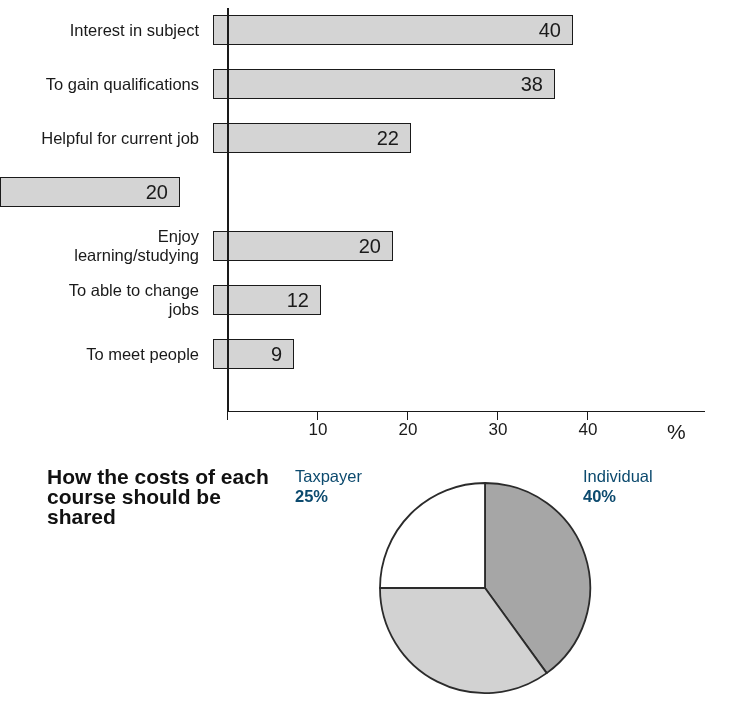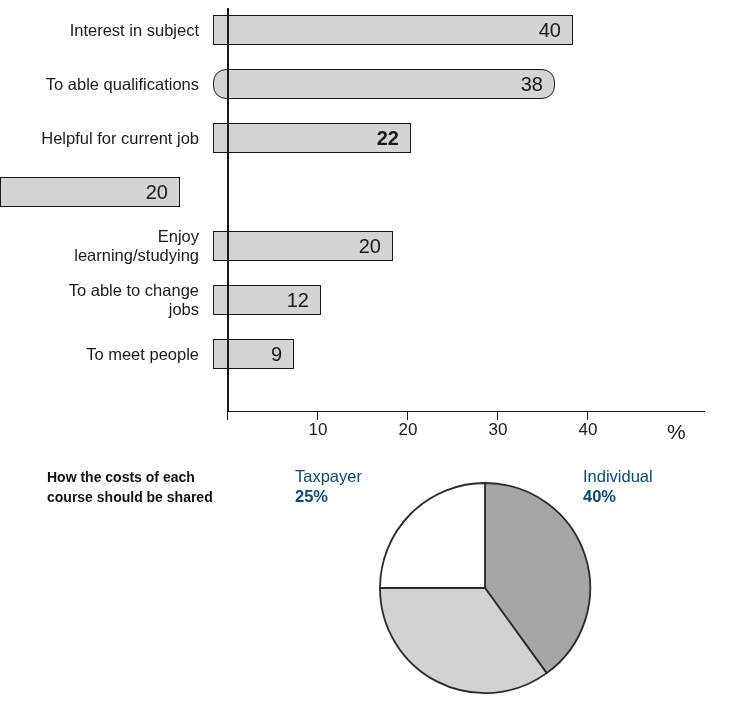--- a/index.html
+++ b/index.html
@@ -113,21 +113,21 @@
     left: 0;
     top: 450px;
     width: 729px;
     height: 276px;
   }
   #pie-caption {
     position: absolute;
     left: 47px;
     top: 17px;
     width: 230px;
-    font-size: 14px;
+    font-size: 21px;
     font-weight: bold;
     line-height: 20px;
     color: #111111;
     white-space: pre-line;
   }
   #pie-svg {
     position: absolute;
     left: 375px;
     top: 28px;
   }
@@ -153,32 +153,32 @@
   <div class="bar-row" style="top:8px">
     <div class="bar-label">Interest in subject</div>
     <div class="bar-track">
       <div class="bar-rect" style="width: 360px;">
         <span class="bar-value">40</span>
       </div>
     </div>
   </div>
 
   <div class="bar-row" style="top:62px">
-    <div class="bar-label">To able qualifications</div>
-    <div class="bar-track">
-      <div class="bar-rect" style="width: 342px; border-radius: 13px;">
+    <div class="bar-label">To gain qualifications</div>
+    <div class="bar-track">
+      <div class="bar-rect" style="width: 342px;">
         <span class="bar-value">38</span>
       </div>
     </div>
   </div>
 
   <div class="bar-row" style="top:116px">
     <div class="bar-label">Helpful for current job</div>
     <div class="bar-track">
-      <div class="bar-rect" style="width: 198px; font-weight: bold;">
+      <div class="bar-rect" style="width: 198px;">
         <span class="bar-value">22</span>
       </div>
     </div>
   </div>
 
   <div class="bar-row" style="top:170px">
     <div class="bar-track">
       <div class="bar-rect" style="width: 180px;">
         <span class="bar-value">20</span>
       </div>

